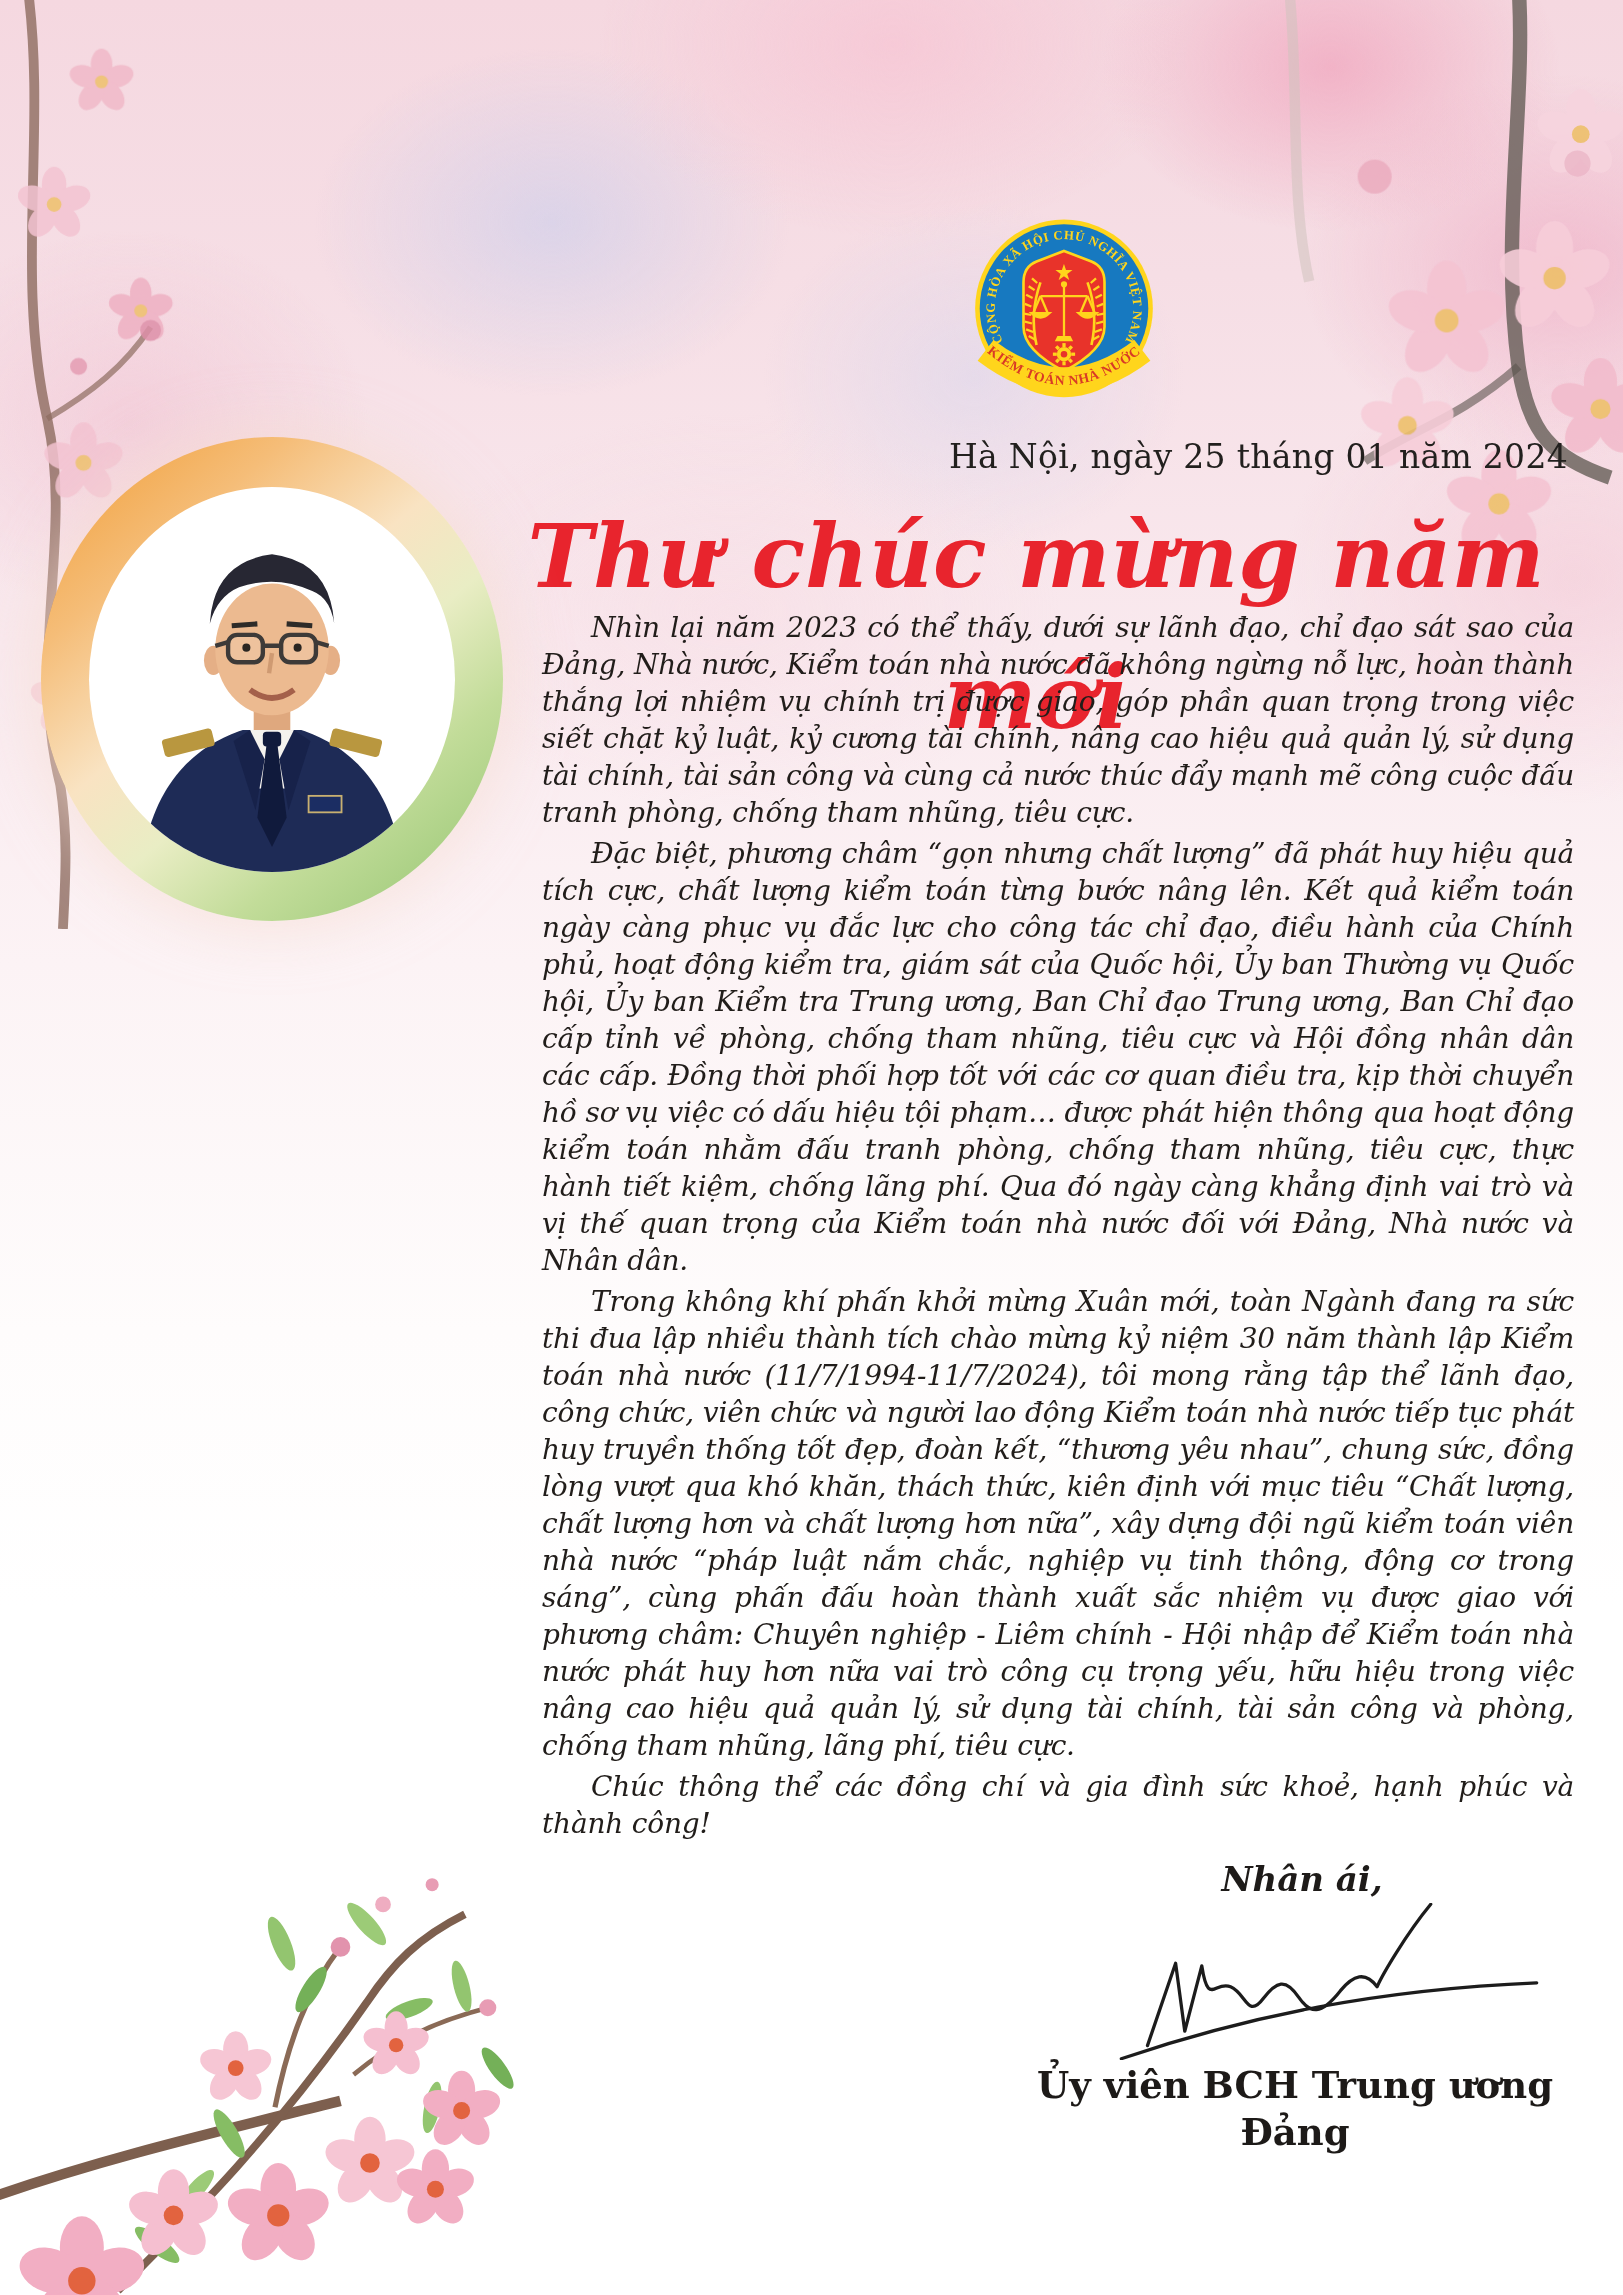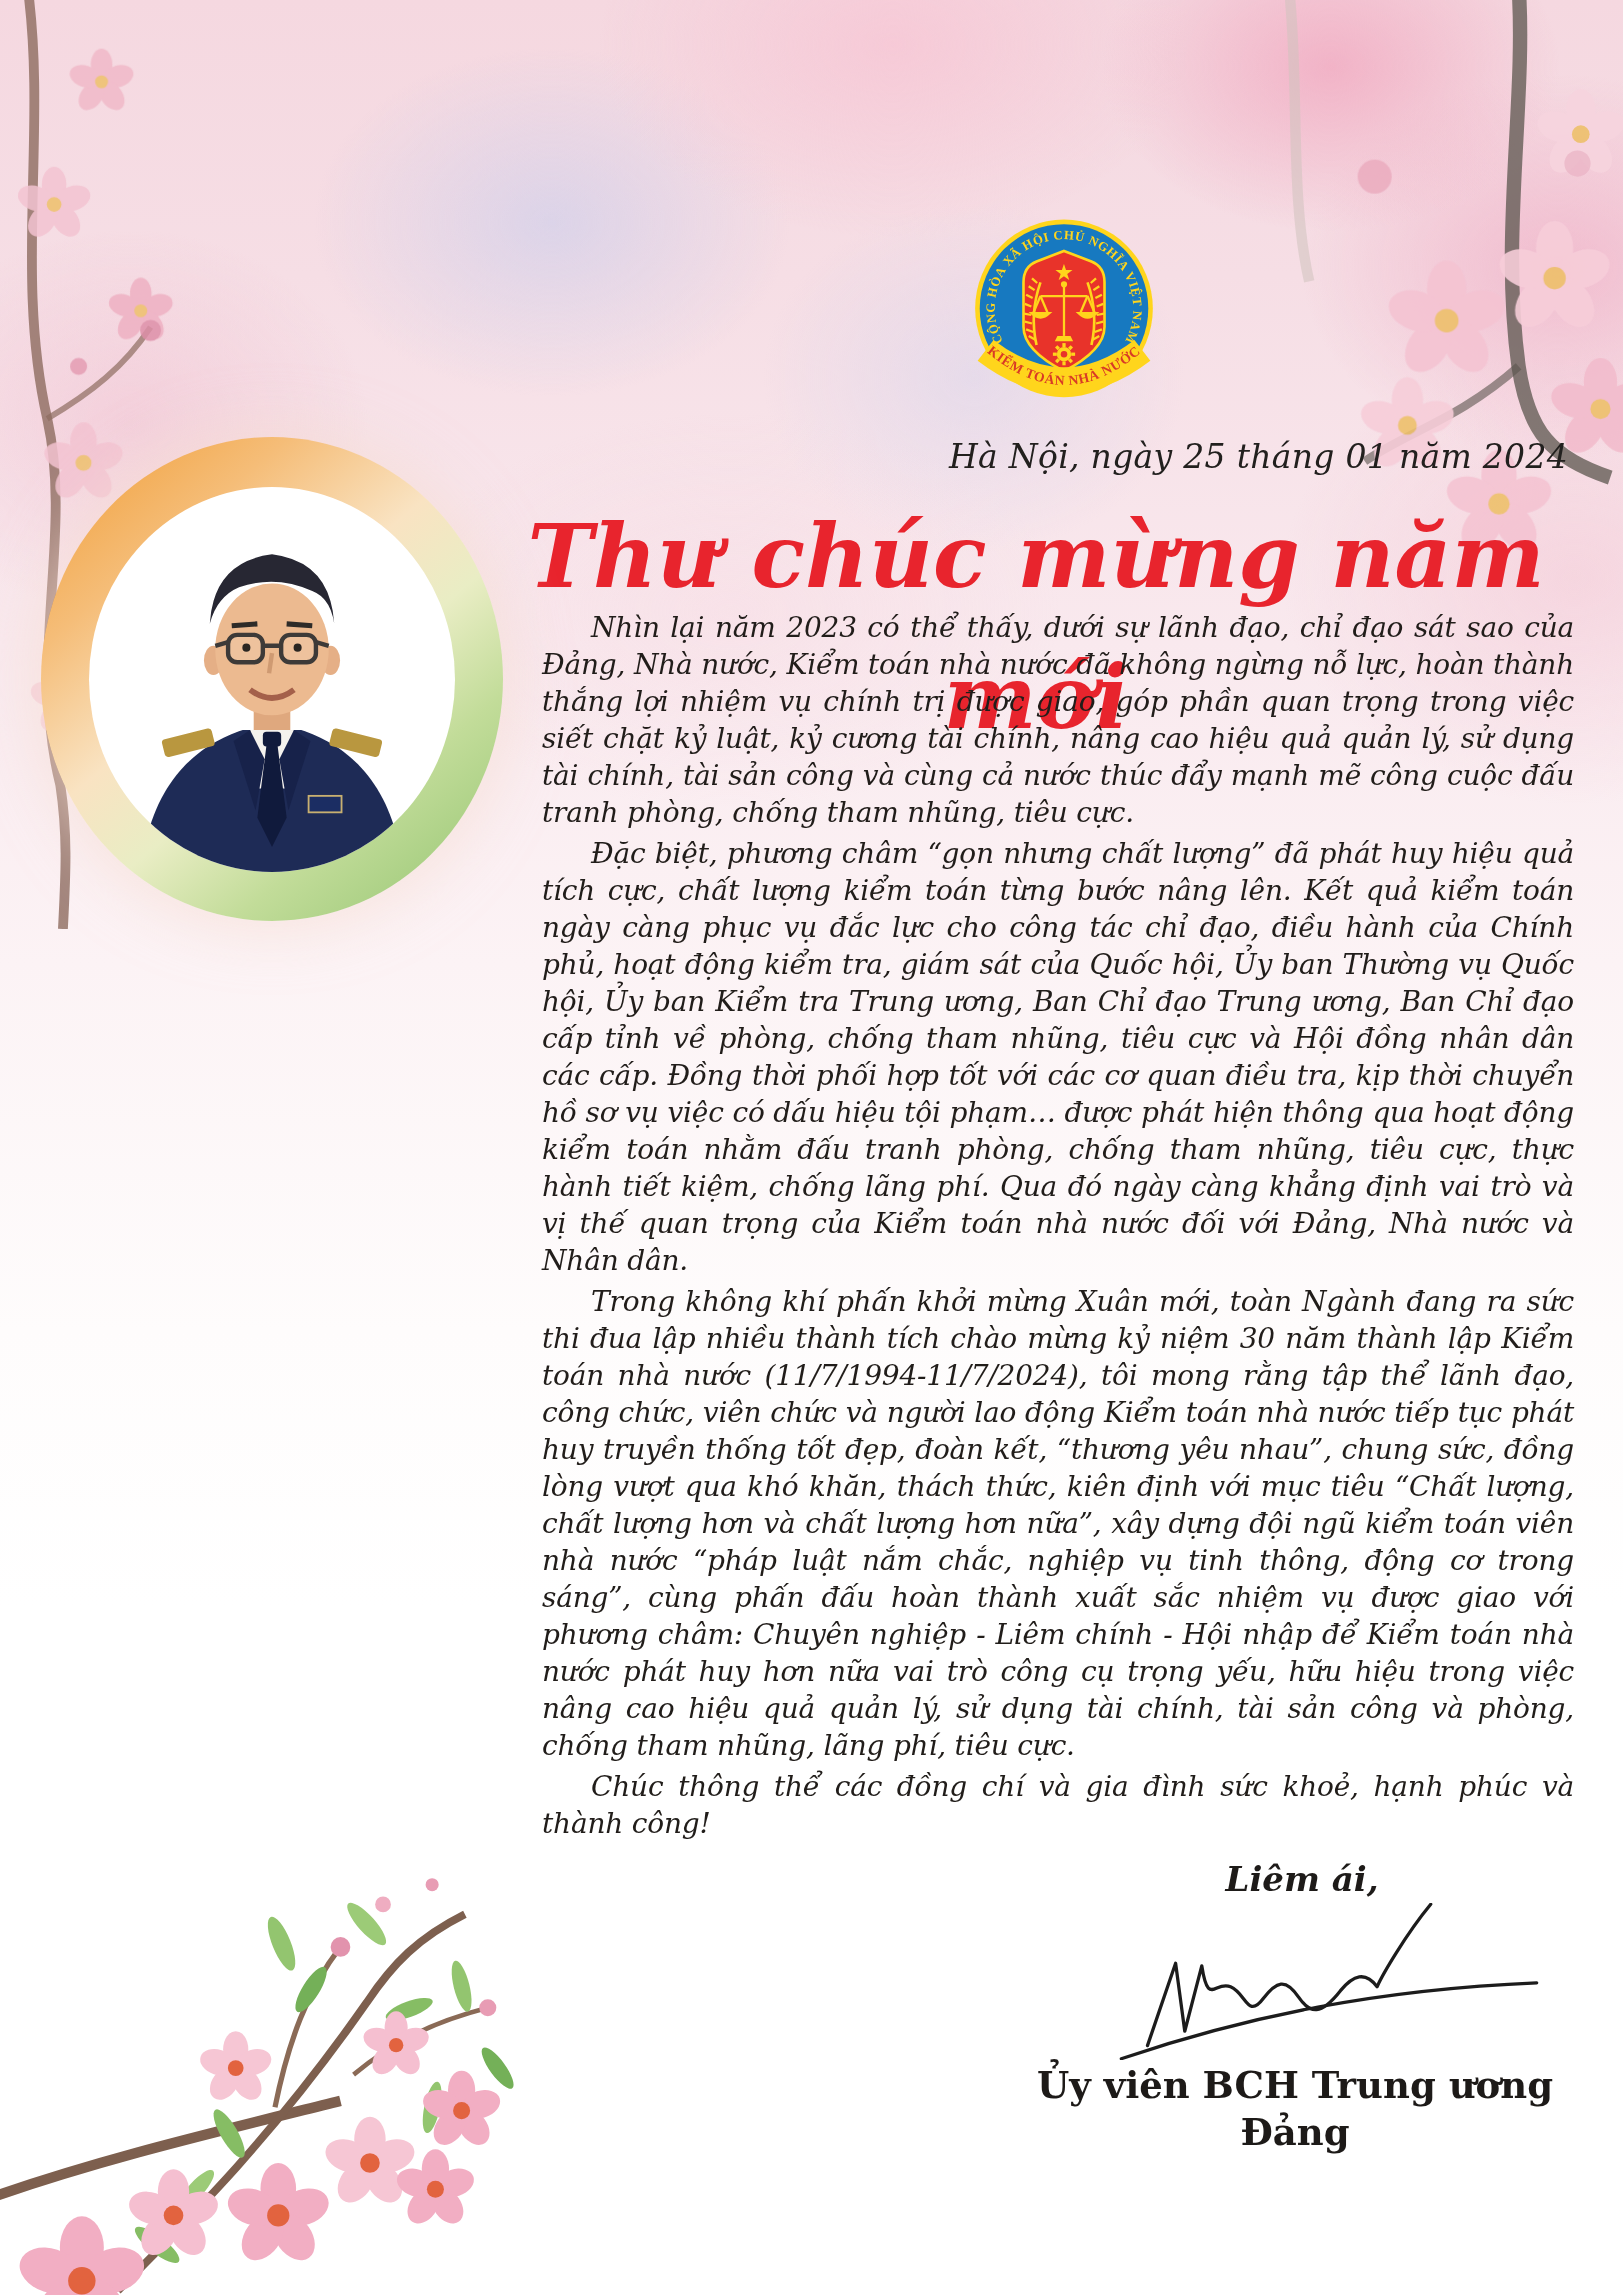--- a/index.html
+++ b/index.html
@@ -18,21 +18,21 @@
       radial-gradient(ellipse 301px 249px at 60% 34%, rgba(206,210,238,.40), transparent 70%),
       radial-gradient(ellipse 340px 275px at 8% 38%, rgba(240,192,208,.55), transparent 70%),
       radial-gradient(ellipse 406px 314px at 97% 52%, rgba(243,196,210,.50), transparent 72%),
       radial-gradient(ellipse 458px 275px at 45% 55%, rgba(247,215,224,.35), transparent 72%);
     -webkit-mask-image:linear-gradient(180deg,#000 72%,transparent 100%);
             mask-image:linear-gradient(180deg,#000 72%,transparent 100%);
   }
   .deco{position:absolute;pointer-events:none;}
   .date-line{
     position:absolute;top:437px;right:55px;width:785px;text-align:right;
-    font-style:italic;font-size:33px;color:#22201e;letter-spacing:0.3px;
+    font-size:33px;color:#22201e;letter-spacing:0.3px;
   }
   .letter-title{
     position:absolute;left:520px;top:486px;width:1032px;text-align:center;
     font-style:italic;font-weight:bold;font-size:88px;line-height:1.6;color:#e8242d;
   }
   .portrait-ring{
     position:absolute;left:41px;top:437px;width:462px;height:484px;border-radius:50%;
     background:linear-gradient(140deg,#f1a13e 4%,#f5bd78 24%,#f9e3c2 44%,#e9edc4 58%,#c2dc99 74%,#a0cb7c 92%);
     box-shadow:0 0 52px 13px rgba(246,220,210,.55);
   }
@@ -263,21 +263,21 @@
       </svg>
     </div>
   </div>
 
   <div class="content">
     <p>Nhìn lại năm 2023 có thể thấy, dưới sự lãnh đạo, chỉ đạo sát sao của Đảng, Nhà nước, Kiểm toán nhà nước đã không ngừng nỗ lực, hoàn thành thắng lợi nhiệm vụ chính trị được giao, góp phần quan trọng trong việc siết chặt kỷ luật, kỷ cương tài chính, nâng cao hiệu quả quản lý, sử dụng tài chính, tài sản công và cùng cả nước thúc đẩy mạnh mẽ công cuộc đấu tranh phòng, chống tham nhũng, tiêu cực.</p>
     <p>Đặc biệt, phương châm “gọn nhưng chất lượng” đã phát huy hiệu quả tích cực, chất lượng kiểm toán từng bước nâng lên. Kết quả kiểm toán ngày càng phục vụ đắc lực cho công tác chỉ đạo, điều hành của Chính phủ, hoạt động kiểm tra, giám sát của Quốc hội, Ủy ban Thường vụ Quốc hội, Ủy ban Kiểm tra Trung ương, Ban Chỉ đạo Trung ương, Ban Chỉ đạo cấp tỉnh về phòng, chống tham nhũng, tiêu cực và Hội đồng nhân dân các cấp. Đồng thời phối hợp tốt với các cơ quan điều tra, kịp thời chuyển hồ sơ vụ việc có dấu hiệu tội phạm… được phát hiện thông qua hoạt động kiểm toán nhằm đấu tranh phòng, chống tham nhũng, tiêu cực, thực hành tiết kiệm, chống lãng phí. Qua đó ngày càng khẳng định vai trò và vị thế quan trọng của Kiểm toán nhà nước đối với Đảng, Nhà nước và Nhân dân.</p>
     <p>Trong không khí phấn khởi mừng Xuân mới, toàn Ngành đang ra sức thi đua lập nhiều thành tích chào mừng kỷ niệm 30 năm thành lập Kiểm toán nhà nước (11/7/1994-11/7/2024), tôi mong rằng tập thể lãnh đạo, công chức, viên chức và người lao động Kiểm toán nhà nước tiếp tục phát huy truyền thống tốt đẹp, đoàn kết, “thương yêu nhau”, chung sức, đồng lòng vượt qua khó khăn, thách thức, kiên định với mục tiêu “Chất lượng, chất lượng hơn và chất lượng hơn nữa”, xây dựng đội ngũ kiểm toán viên nhà nước “pháp luật nắm chắc, nghiệp vụ tinh thông, động cơ trong sáng”, cùng phấn đấu hoàn thành xuất sắc nhiệm vụ được giao với phương châm: Chuyên nghiệp - Liêm chính - Hội nhập để Kiểm toán nhà nước phát huy hơn nữa vai trò công cụ trọng yếu, hữu hiệu trong việc nâng cao hiệu quả quản lý, sử dụng tài chính, tài sản công và phòng, chống tham nhũng, lãng phí, tiêu cực.</p>
     <p>Chúc thông thể các đồng chí và gia đình sức khoẻ, hạnh phúc và thành công!</p>
 
-    <div class="closing">Liêm ái,</div>
+    <div class="closing">Nhân ái,</div>
 
     <svg class="signature" viewBox="0 0 700 240">
       <g stroke="#1c1c1c" stroke-width="5" fill="none" stroke-linecap="round" stroke-linejoin="round">
         <path d="M 5,238 C 200,172 400,132 640,122"></path>
         <path d="M 45,218 L 88,92 L 102,196 L 128,96
                  C 138,160 148,118 172,128
                  C 196,138 198,178 222,146
                  C 242,120 256,114 276,144
                  C 294,170 310,172 340,134
                  C 360,110 378,104 396,128

